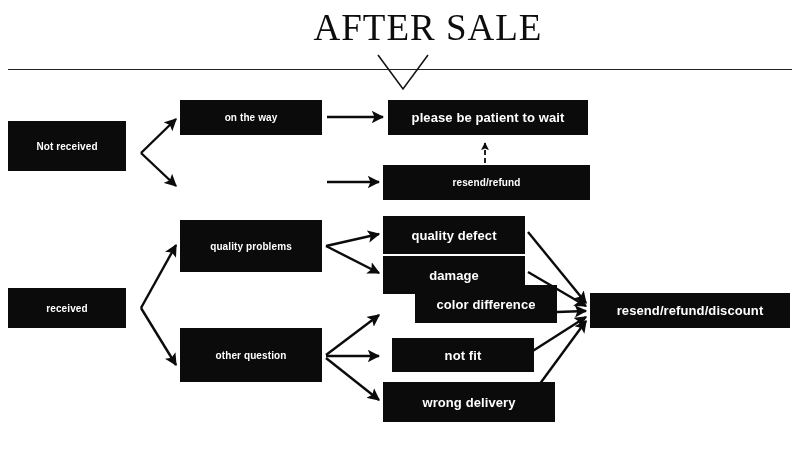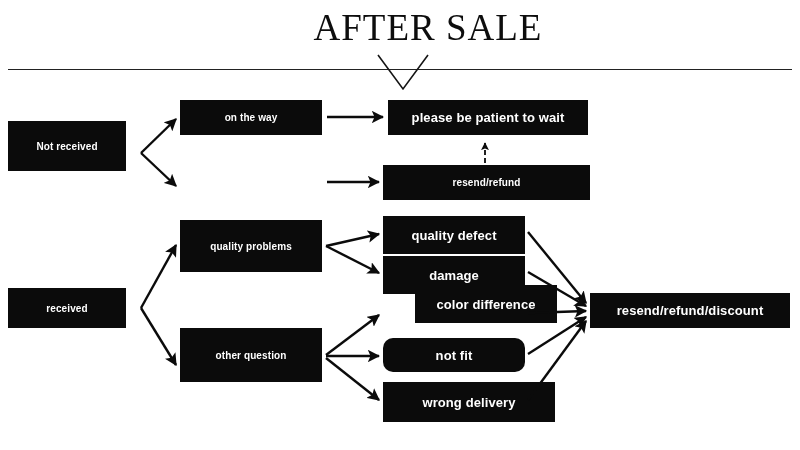--- a/index.html
+++ b/index.html
@@ -86,21 +86,21 @@
   <div class="node" style="left:180px; top:220px; width:142px; height:52px;">quality problems</div>
 
   <div class="node" style="left:180px; top:328px; width:142px; height:54px;">other question</div>
 
   <div class="node small" style="left:383px; top:216px; width:142px; height:38px;">quality defect</div>
 
   <div class="node small" style="left:383px; top:256px; width:142px; height:38px;">damage</div>
 
   <div class="node small" style="left:383px; top:285px; width:142px; height:38px;margin-left:32px;">color difference</div>
 
-  <div class="node small" style="left:383px; top:338px; width:142px; height:34px;border-radius:10px;">not fit</div>
+  <div class="node small" style="left:392px; top:338px; width:142px; height:34px;">not fit</div>
 
   <div class="node small" style="left:383px; top:382px; width:172px; height:40px;">wrong delivery</div>
 
   <div class="node small" style="left:590px; top:293px; width:200px; height:35px;">resend/refund/discount</div>
 
   <svg id="edges-svg" viewBox="0 0 800 450">
     <defs>
       <marker id="ah" viewBox="0 0 10 10" refX="9" refY="5" markerWidth="5.2" markerHeight="5.2" orient="auto-start-reverse">
         <path d="M 0 0 L 10 5 L 0 10 L 2.2 5 z" fill="#0b0b0b"></path>
       </marker>

